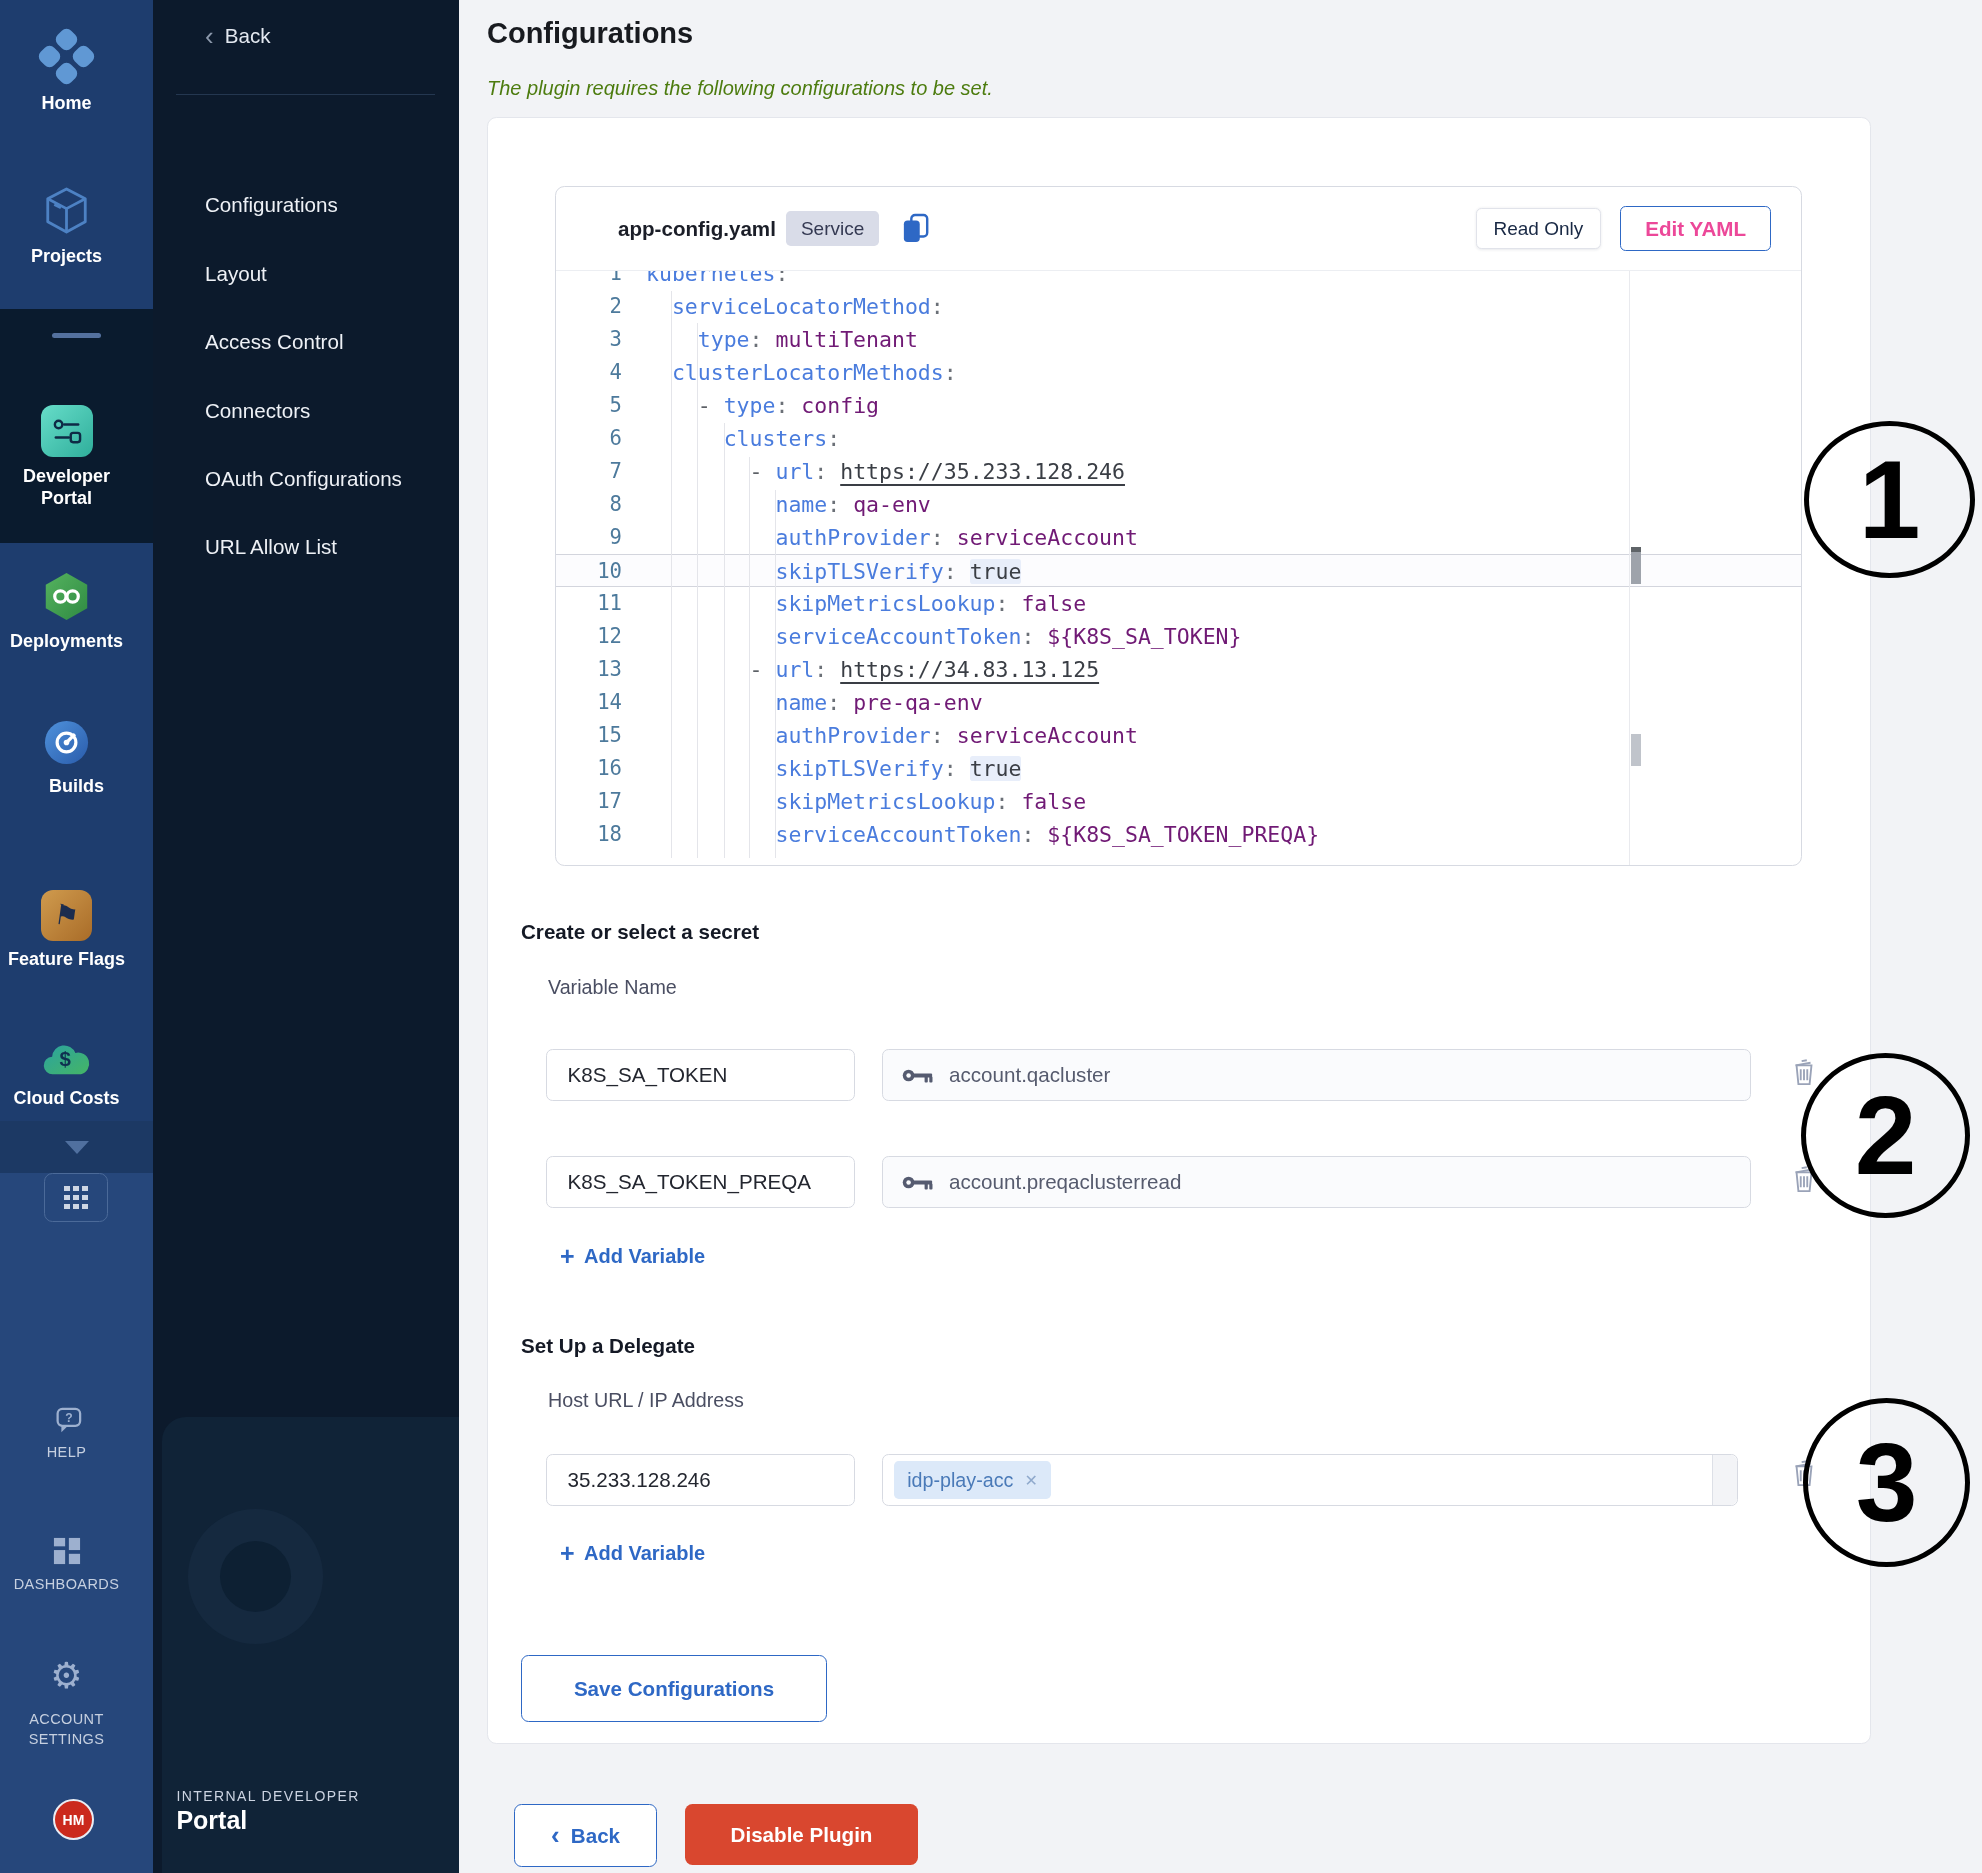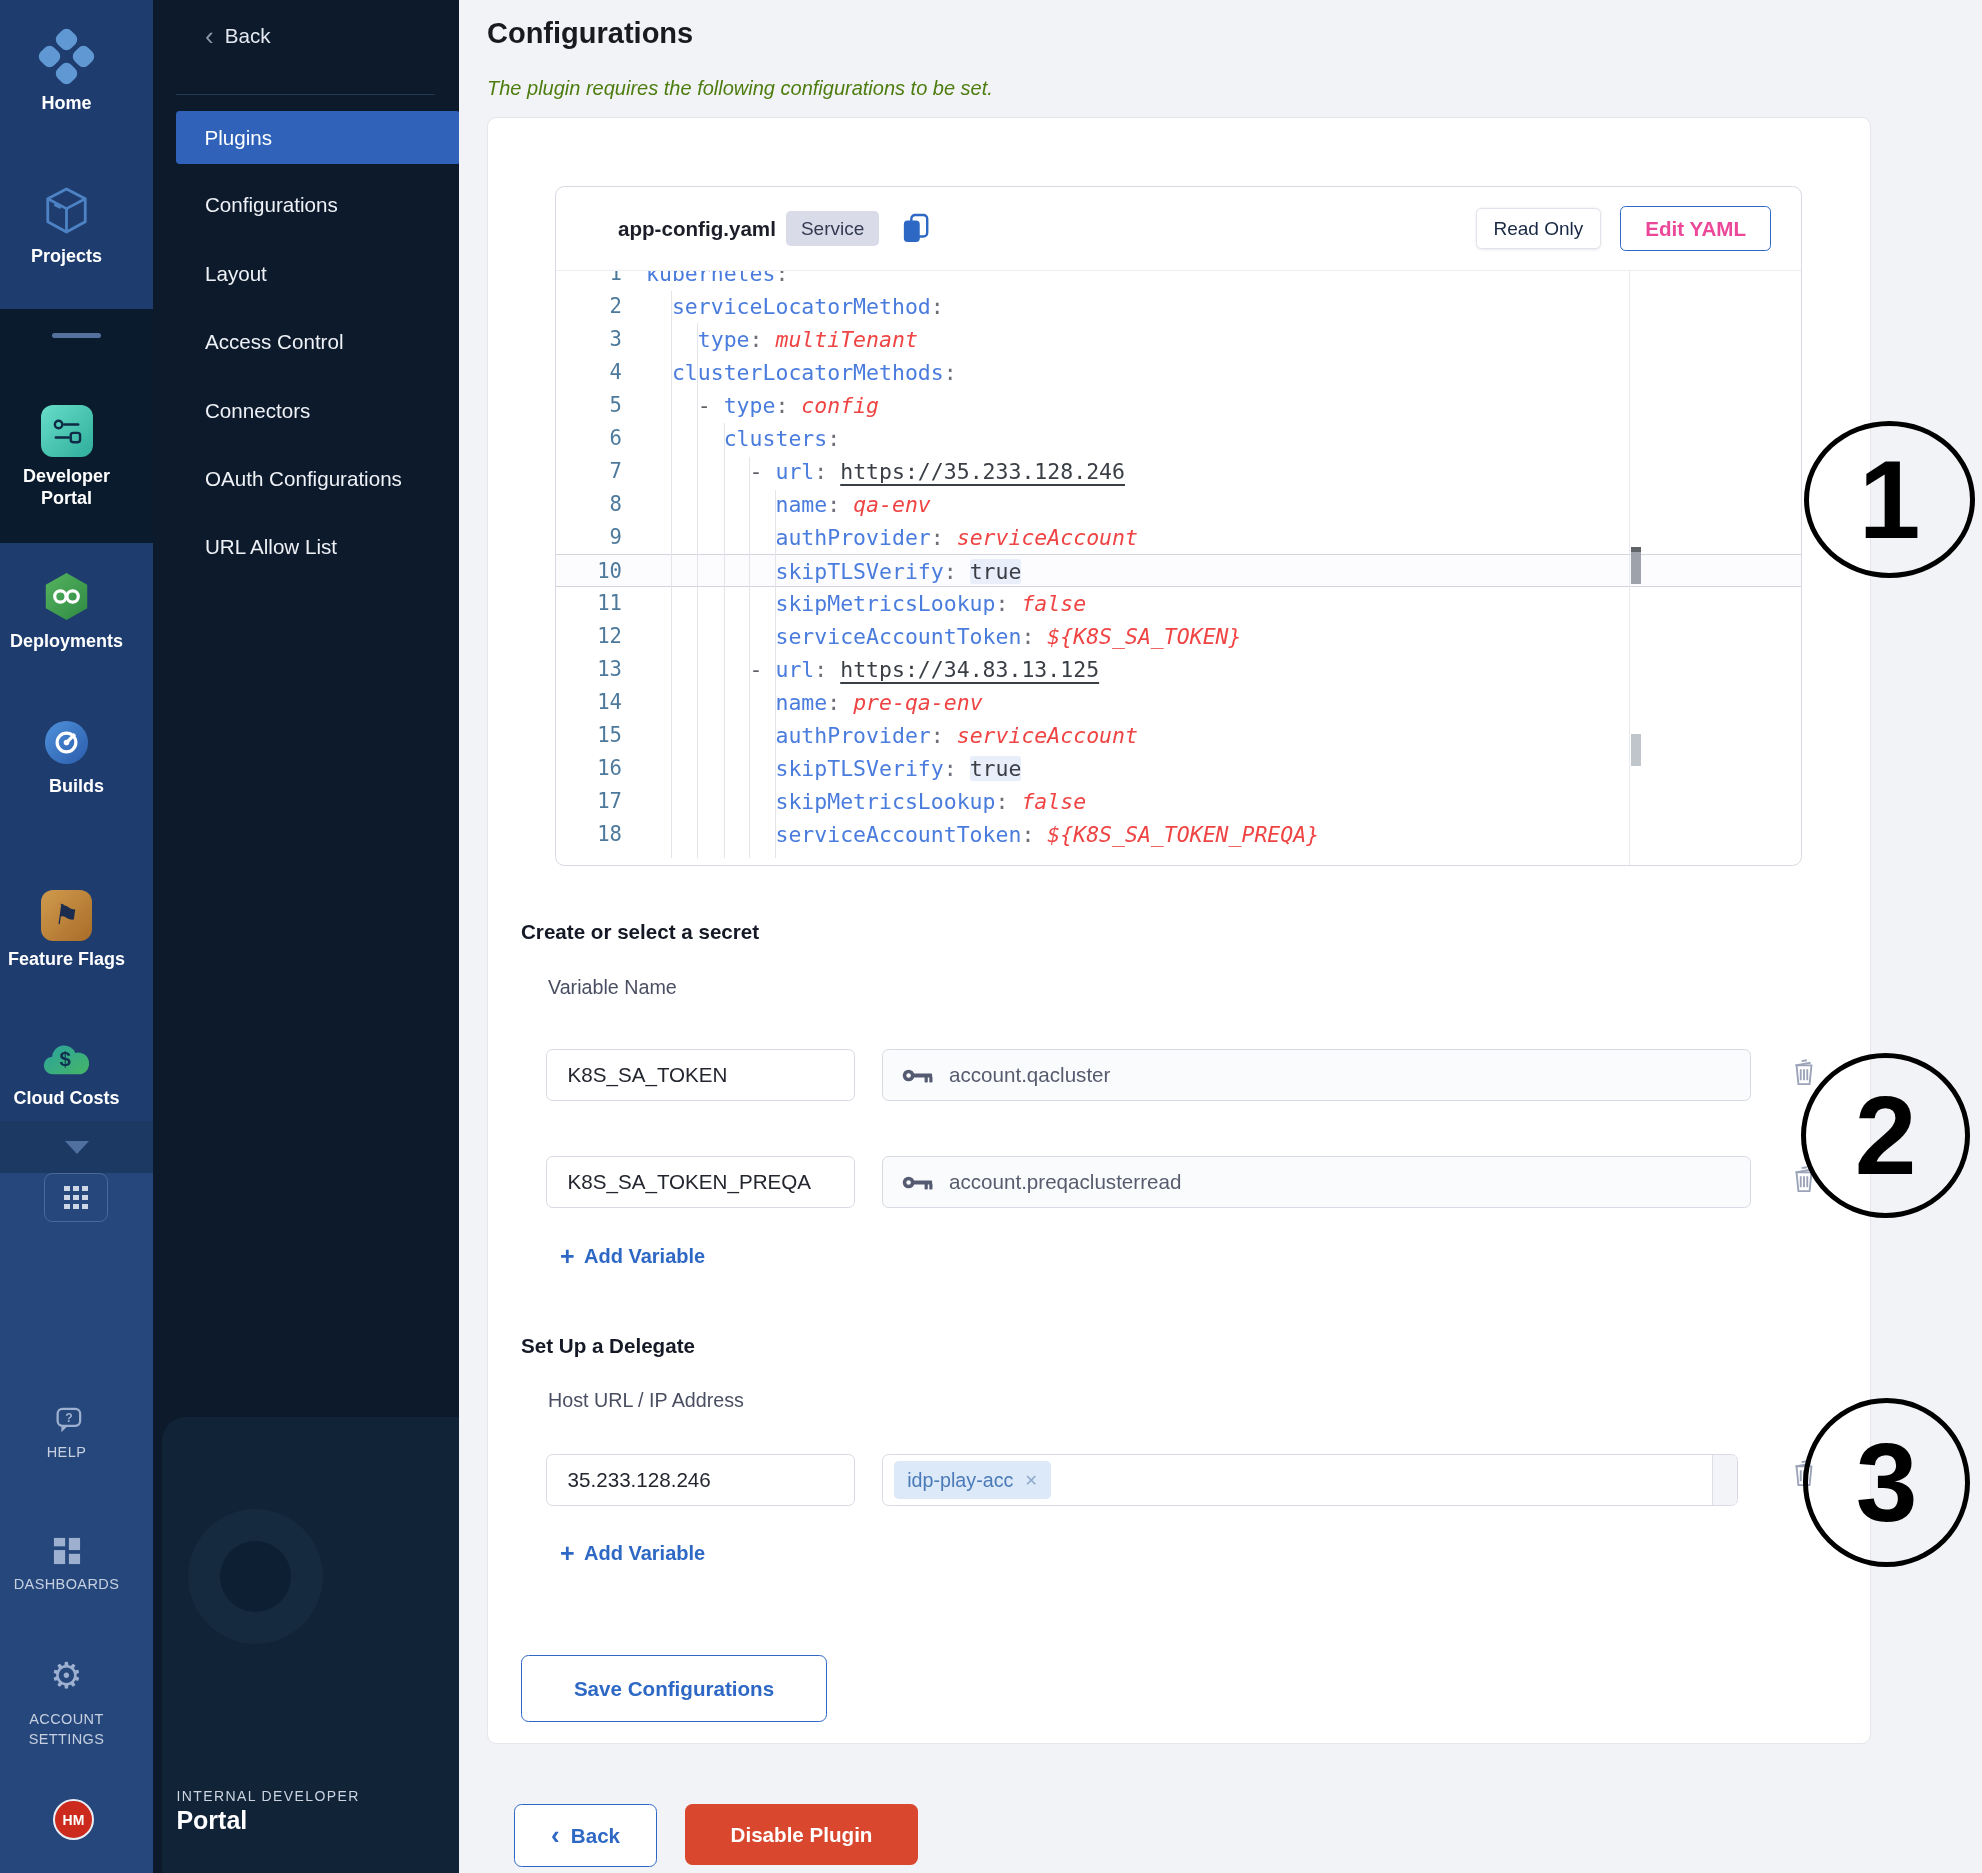--- a/index.html
+++ b/index.html
@@ -53,21 +53,21 @@
   .spacer{flex:1;}
   .ro-pill{border:0.9px solid #e1e3ea;border-radius:5.6px;padding:8.4px 17px;font-size:19px;color:#182844;background:#fff;box-shadow:0 0.9px 2.8px rgba(30,40,70,.10);}
   .edit-btn{margin-left:19px;border:1.4px solid #2e68c5;border-radius:5.6px;padding:9.4px 24px;font-size:20.6px;font-weight:700;color:#ec4899;background:#fff;cursor:pointer;}
   .code-area{position:absolute;left:0;right:0;top:83px;bottom:0;border-top:0.9px solid #eceef2;overflow:hidden;border-radius:0 0 9.4px 9.4px;}
   .code-inner{margin-top:-14px;}
   .code-line{display:flex;height:33px;line-height:33px;font-family:"DejaVu Sans Mono",monospace;font-size:21.5px;white-space:pre;box-sizing:border-box;}
   .code-line.active{background:#fcfcfe;border-top:1.4px solid #d3d5dd;border-bottom:1.4px solid #d3d5dd;}
   .ln{flex:none;width:66px;text-align:right;padding-right:24px;color:#4d7a9c;font-size:20.6px;}
   .seg-k{color:#4a7cdd;}
   .seg-p{color:#6b7077;}
-  .seg-v{color:#ef4444;font-style:italic;}
+  .seg-v{color:#701a75;}
   .seg-d{color:#5c6066;}
   .seg-u{color:#3a3e45;text-decoration:underline;text-underline-offset:4.7px;}
   .seg-h{color:#3a3e45;background:#e8eefa;border-radius:2.8px;}
   .g{position:absolute;width:0;border-left:0.9px solid #e4e5ea;bottom:7.5px;}
   .ruler{position:absolute;left:1073px;top:0;bottom:0;width:0;border-left:0.9px solid #e9eaee;}
   .thumb{position:absolute;left:1075px;width:10.3px;}
 
   .h2{position:absolute;font-size:20.6px;font-weight:700;color:#141925;}
   .field-label{position:absolute;font-size:19.7px;color:#4a4e62;}
   .vn-input{position:absolute;width:309px;height:52px;background:#fff;border:0.9px solid #d7dae2;border-radius:6.6px;box-sizing:border-box;padding:0 20.6px;font-size:20.6px;color:#23262f;font-family:"Liberation Sans",sans-serif;outline:none;}
@@ -248,21 +248,20 @@
   <div class="nav">
     <div class="deco-rect"></div>
     <div class="deco-ring"></div>
     <div class="deco-hole"></div>
 
     <div class="nav-back">
       <span class="chv">‹</span>
       <span>Back</span>
     </div>
     <div class="nav-divider"></div>
-    <div class="nav-sel">Plugins</div>
     <div id="nav-menu">
         <div class="nav-item" style="top: 186px;">Configurations</div>
         <div class="nav-item" style="top: 255px;">Layout</div>
         <div class="nav-item" style="top: 323px;">Access Control</div>
         <div class="nav-item" style="top: 392px;">Connectors</div>
         <div class="nav-item" style="top: 460px;">OAuth Configurations</div>
         <div class="nav-item" style="top: 528px;">URL Allow List</div>
       </div>
 
     <div class="nav-foot-sm">INTERNAL DEVELOPER</div>

